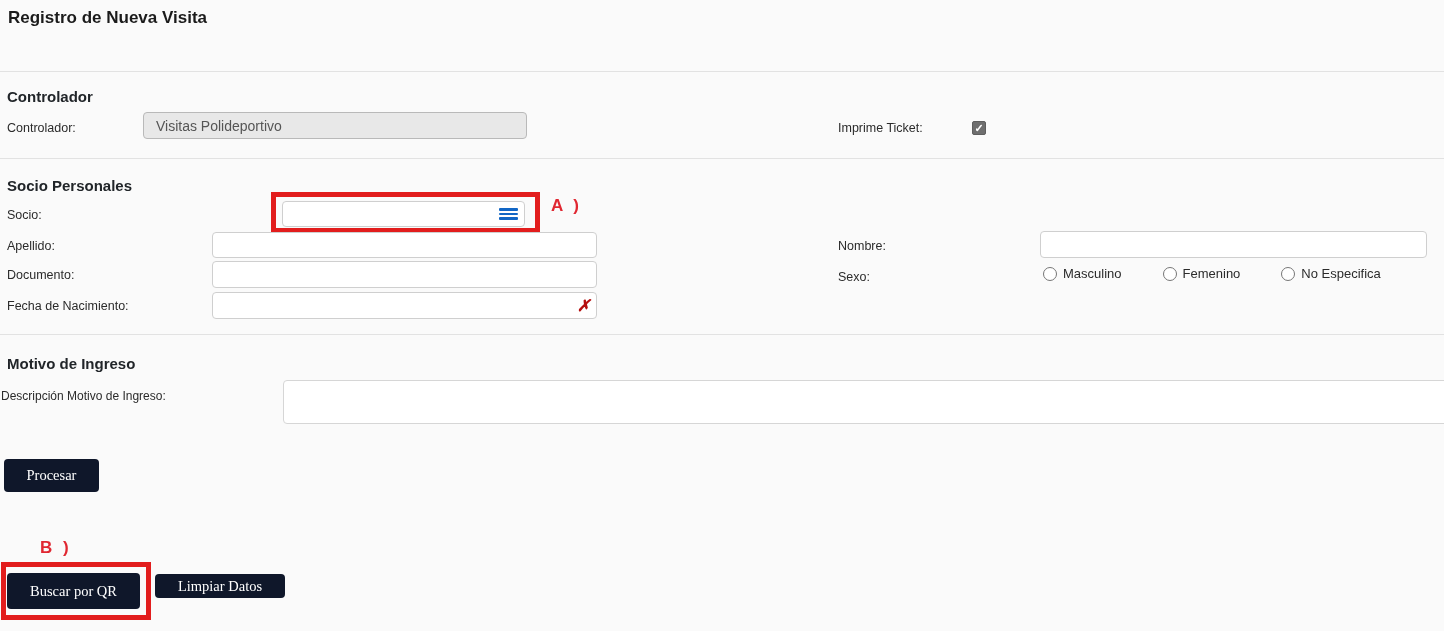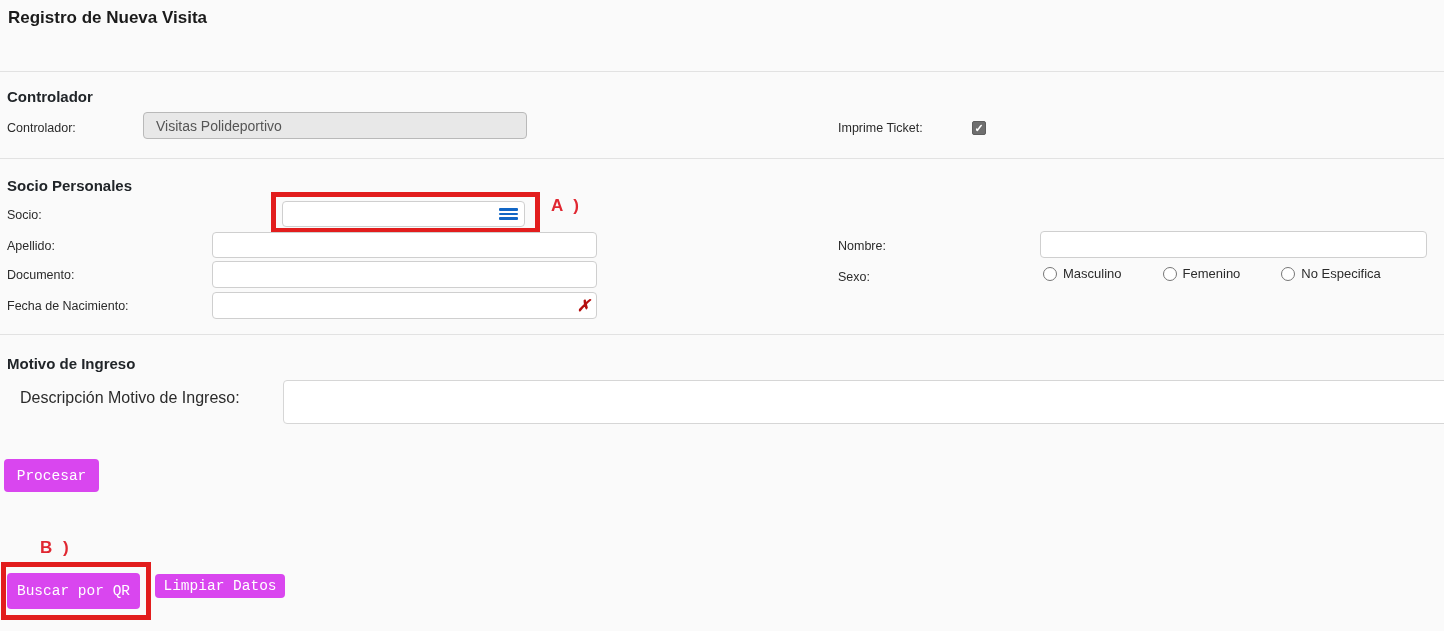--- a/index.html
+++ b/index.html
@@ -22,22 +22,22 @@
     padding:0 8px; outline:none; width:100%; height:100%;
   }
   .txt-input:disabled, .txt-input.readonly {
     background:#e8e8e8; border-color:#b9b9b9; color:#555; font-size:14px; padding-left:12px;
   }
   .textarea-input {
     border:1px solid #d6d6d6; border-radius:4px; background:#fff; width:100%; height:100%;
     resize:none; outline:none; font-family:"Liberation Sans", sans-serif; font-size:13px; padding:4px 8px;
   }
   .btn {
-    background:#d946ef; color:#fff; border:none; border-radius:4px;
-    font-family:Liberation Mono, monospace; font-size:14.5px;
+    background:#0f172a; color:#fff; border:none; border-radius:4px;
+    font-family:Liberation Serif, serif; font-size:14.5px;
     display:flex; align-items:center; justify-content:center;
     width:100%; height:100%; cursor:pointer;
   }
   .red-box { border:5px solid #e21d1d; background:transparent; pointer-events:none; }
   .annotation { color:#e02731; font-size:17px; font-weight:700; letter-spacing:3px; white-space:nowrap; }
   .checkbox {
     width:14px; height:14px; background:#6e6e6e; border:1px solid #5e5e5e; border-radius:2px;
     display:flex; align-items:center; justify-content:center;
     color:#fff; font-size:11px; font-weight:700; cursor:pointer;
   }
@@ -120,21 +120,21 @@
 <div class="abs field-label" style="left:7px; top:299px;">Fecha de Nacimiento:</div>
 <div class="abs" style="left:212px; top:292px; width:385px; height:27px;">
   <input type="text" class="txt-input" value="" style="">
 </div>
 <div class="abs clear-x" style="left:577px; top:296px;">✗</div>
 
 <div class="abs divider" style="top:334px;"></div>
 
 <div class="abs section-heading" style="left:7px; top:355px;">Motivo de Ingreso</div>
 
-<div class="abs field-label" style="left:20px; top:389px; font-size:16px;">Descripción Motivo de Ingreso:</div>
+<div class="abs field-label" style="left:1px; top:389px; font-size:12px;">Descripción Motivo de Ingreso:</div>
 <div class="abs" style="left:283px; top:380px; width:1200px; height:44px;">
   <textarea class="textarea-input" style=""></textarea>
 </div>
 
 <div class="abs" style="left:4px; top:459px; width:95px; height:33px;">
   <button class="btn">Procesar</button>
 </div>
 
 <div class="abs annotation" style="left:40px; top:538px;">B )</div>
 <div class="abs red-box" style="left:1px; top:562px; width:150px; height:58px;"></div>

